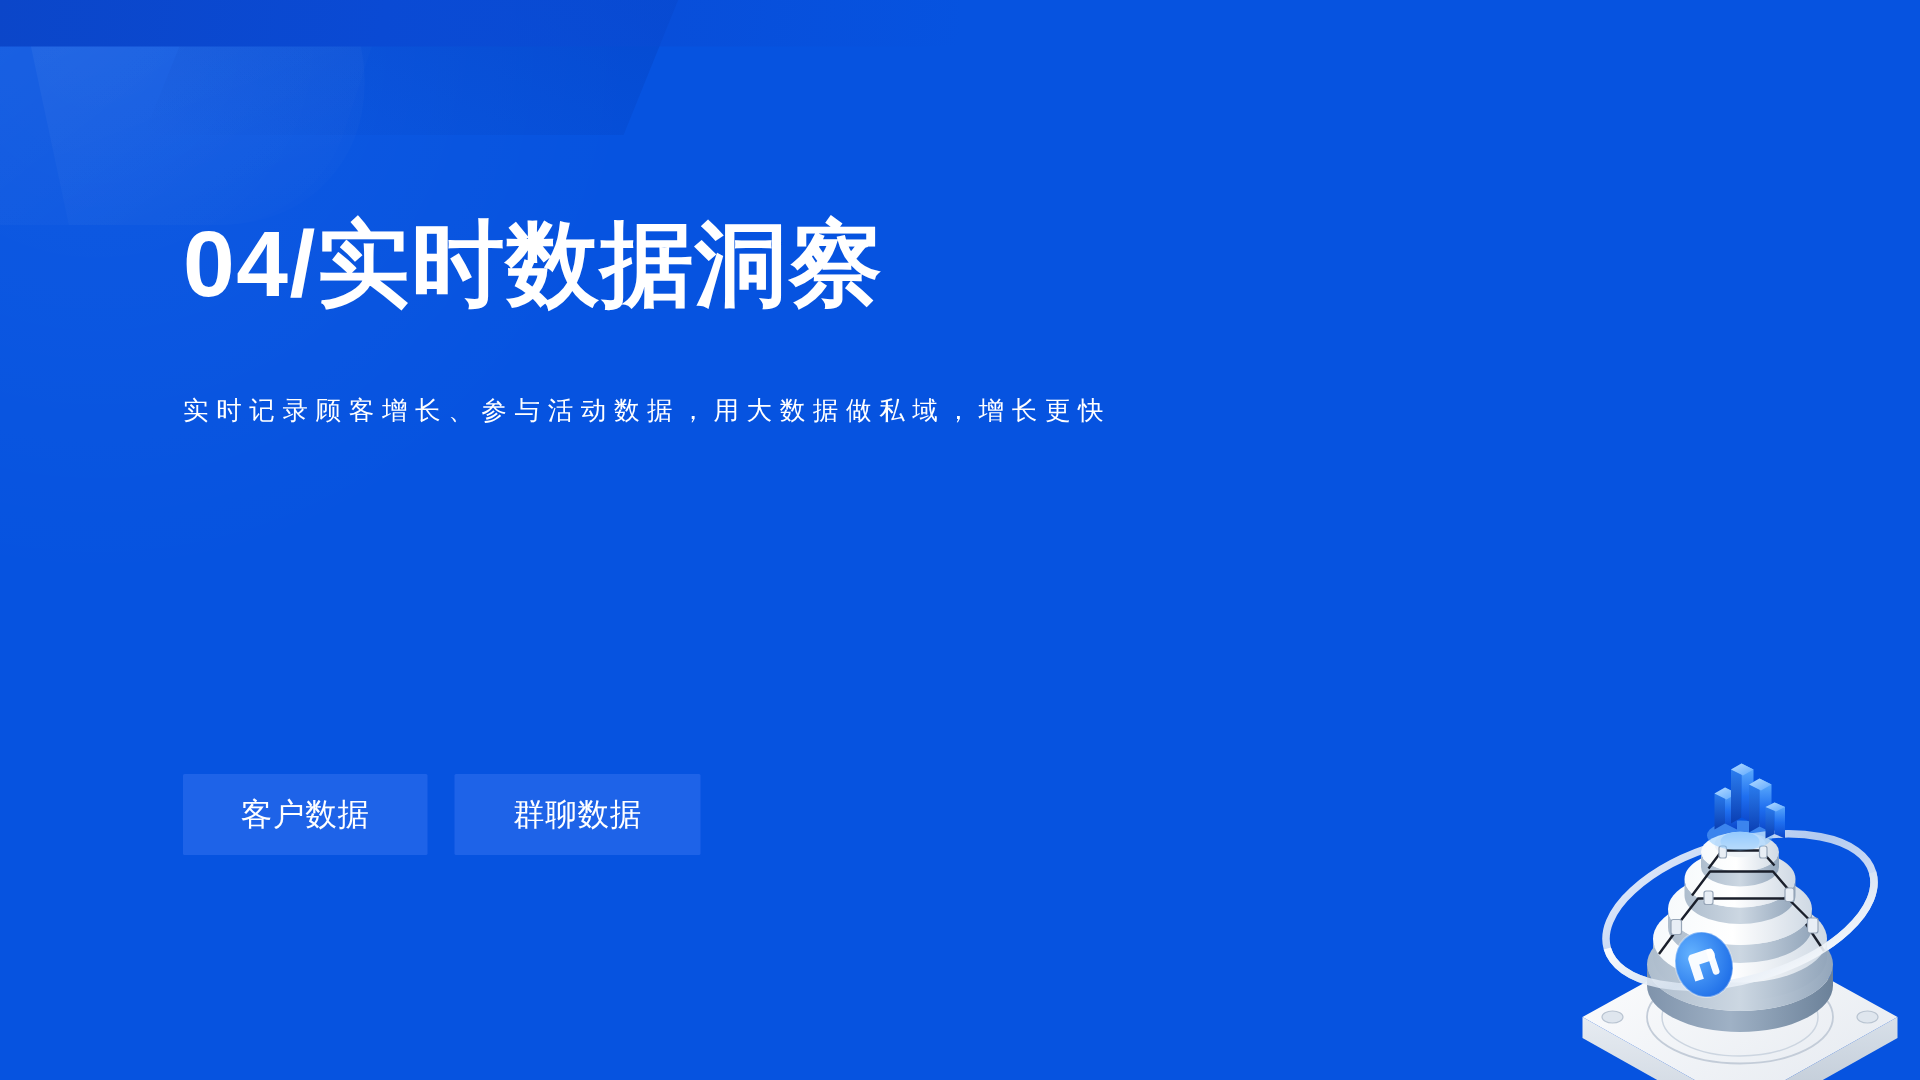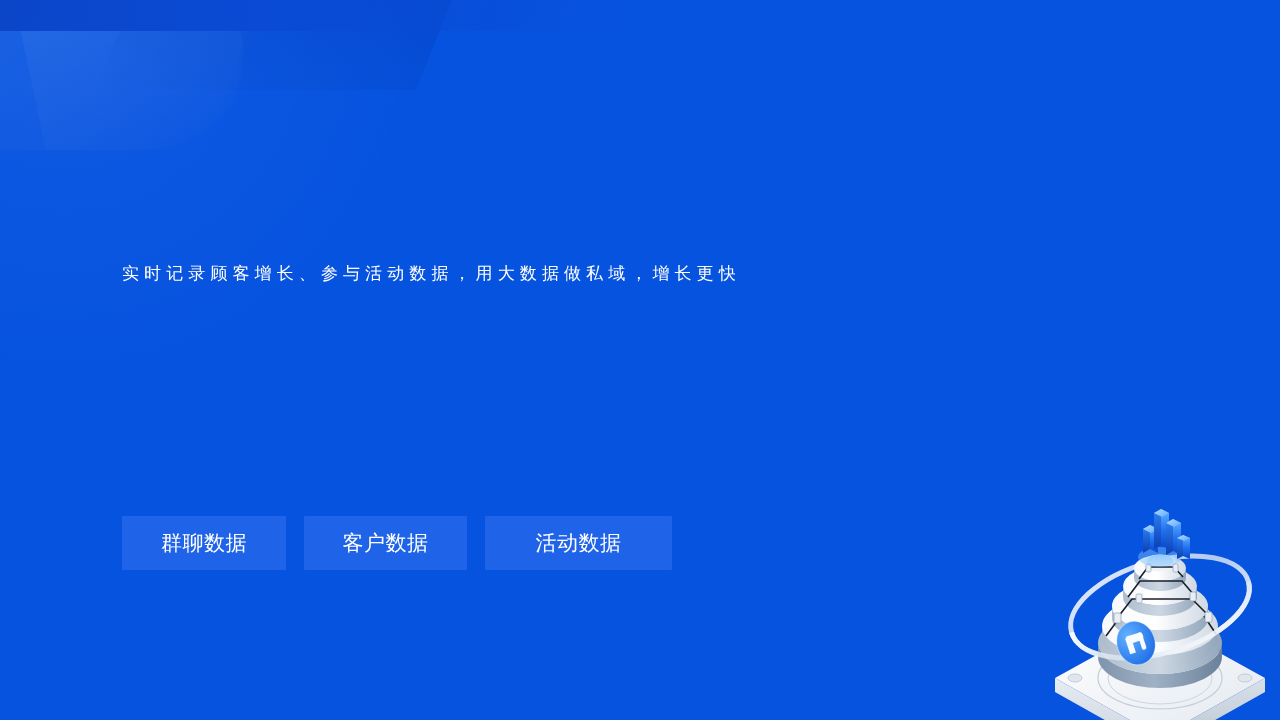--- a/index.html
+++ b/index.html
@@ -146,27 +146,27 @@
 
   <div class="bg-layer">
     <div class="bg-glow"></div>
     <div class="bg-diag-1"></div>
     <div class="bg-diag-2"></div>
     <div class="bg-diag-3"></div>
     <div class="bg-top-band"></div>
   </div>
 
   <div class="content">
+    <h1 class="title">04/实时数据洞察</h1>
     <p class="subtitle">实时记录顾客增长、参与活动数据，用大数据做私域，增长更快</p>
   </div>
 
   <div class="tags">
+    <button class="tag w1">客户数据</button>
     <button class="tag w2">群聊数据</button>
-    <button class="tag w1">客户数据</button>
-    <button class="tag w3">活动数据</button>
   </div>
 
   <div class="illus">
     <svg width="240" height="225" viewBox="0 0 240 225" aria-hidden="true">
       <defs>
         <linearGradient id="plateTop" x1="0" y1="0" x2="1" y2="1">
           <stop offset="0%" stop-color="#ffffff"></stop>
           <stop offset="100%" stop-color="#e3e8ef"></stop>
         </linearGradient>
         <linearGradient id="plateSideL" x1="0" y1="0" x2="0" y2="1">

